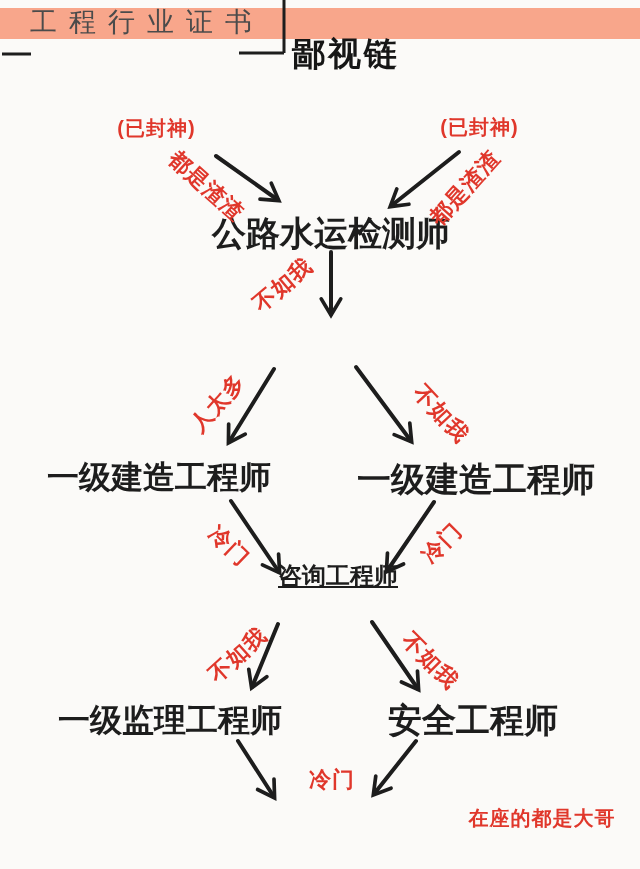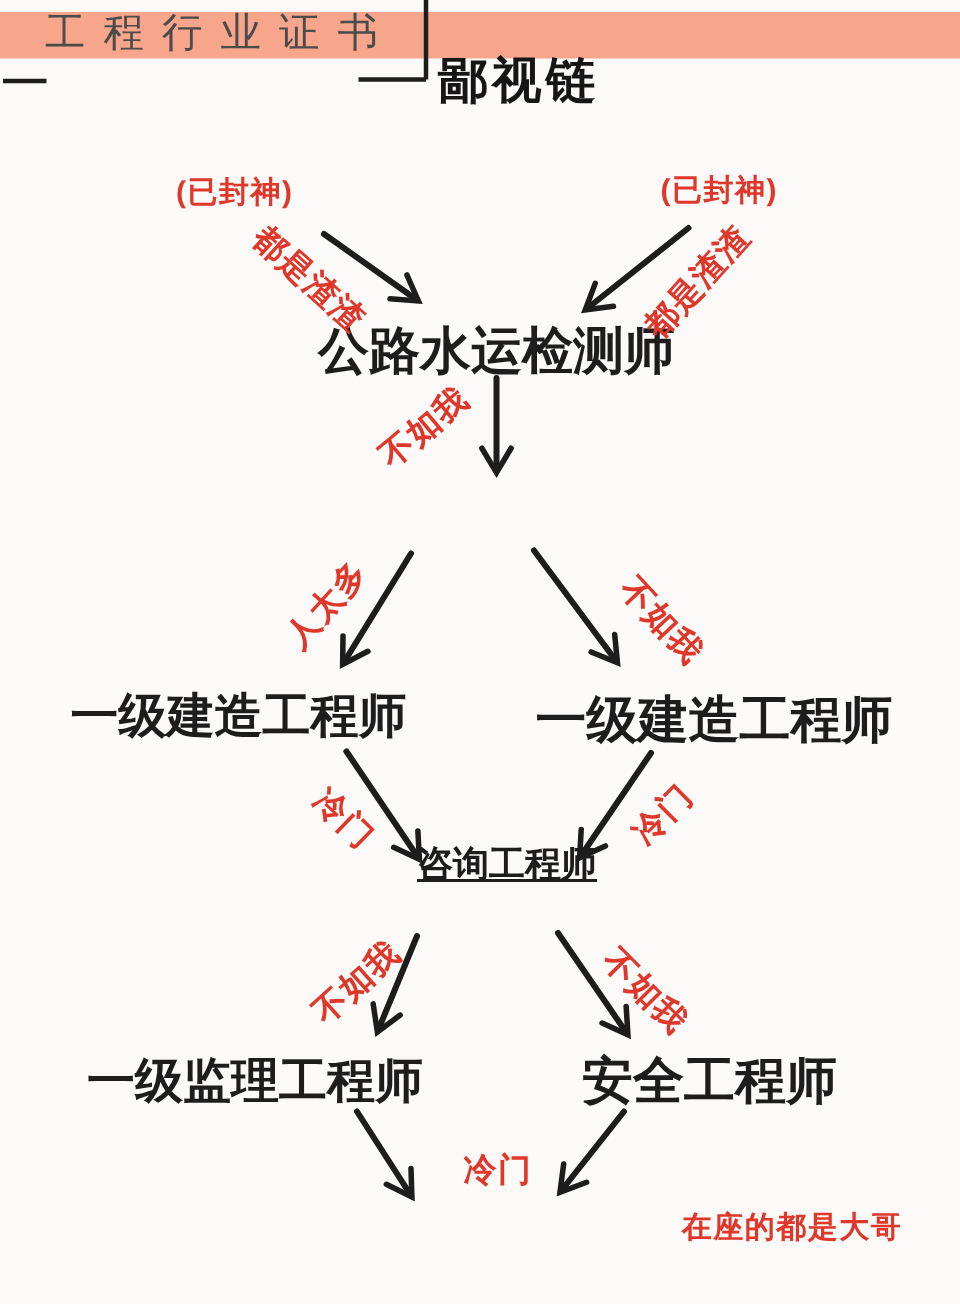--- a/index.html
+++ b/index.html
@@ -38,21 +38,21 @@
     color:#e0372b;font-size:20px;font-weight:800;letter-spacing:1px;
     margin-right:1px;
     margin-left:44px;
   }
   
   .elabel{
     position:absolute;color:#e0372b;font-weight:800;
     font-size:22px;letter-spacing:1px;white-space:nowrap;z-index:3;
   }
   .footer-note{
-    position:absolute;left:528px;top:818px;transform:translate(-50%,-50%);
+    position:absolute;left:542px;top:818px;transform:translate(-50%,-50%);
     color:#e0372b;font-weight:800;font-size:20px;letter-spacing:1px;
     white-space:nowrap;z-index:3;
   }
 </style>
 </head>
 <body>
 
 <div class="canvas">
 
   <div class="band"></div>

